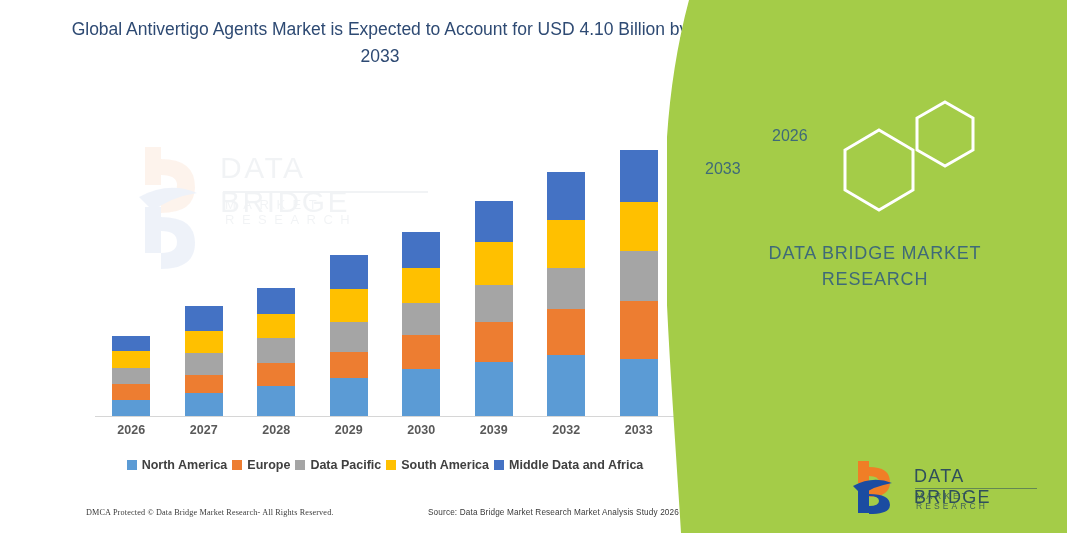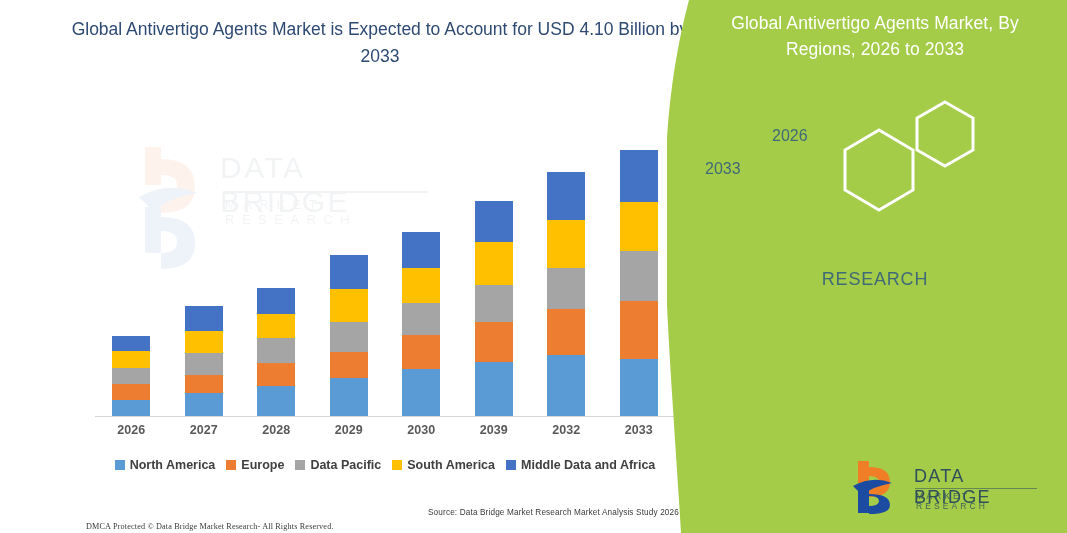--- a/index.html
+++ b/index.html
@@ -117,33 +117,32 @@
     position: absolute;
     width: 72px; text-align: center;
     font-size: 12.5px; font-weight: bold; color: #595959;
   }
 
   
   #legend {
     position: absolute; left: 95px; top: 455px;
     width: 580px; height: 20px;
     display: flex; align-items: center; justify-content: center;
-    gap: 11px;
+    gap: 5px;
   }
   .legend-item { display: flex; align-items: center; gap: 5px; }
   .legend-swatch { width: 10px; height: 10px; display: block; }
   .legend-text { font-size: 12.5px; font-weight: bold; color: #404040; white-space: nowrap; }
 
   
   #footer-left {
     position: absolute; left: 86px; top: 508px;
     font-size: 8.2px; color: #3a3a3a;
     font-family: "Liberation Serif", serif;
     letter-spacing: .15px;
-    margin-top: 14px;
   }
   #footer-right {
     position: absolute; left: 428px; top: 508px;
     font-size: 8.2px; color: #3a3a3a;
     font-family: Liberation Sans, sans-serif;
     letter-spacing: .15px;
   }
 
   
   #watermark {
@@ -292,33 +291,32 @@
     </div>
 
   <div id="footer-left">DMCA Protected © Data Bridge Market Research-  All Rights Reserved.</div>
   <div id="footer-right">Source: Data Bridge Market Research  Market Analysis Study 2026</div>
 
   <div id="green-panel">
     <svg class="shape" width="400" height="533" viewBox="0 0 400 533" preserveAspectRatio="none">
       <path id="green-path" d="M400,0 L22,0 C -18,150 0,300 14,533 L400,533 Z" fill="#A4CC48"></path>
     </svg>
 
-    <div id="green-title">Global Antivertigo Agents Market, By Regions, 2026 to 2033</div>
 
     <div id="hex-group">
       <svg width="200" height="130" viewBox="0 0 200 130">
         <polygon points="148,10 176,26 176,58 148,74 120,58 120,26" fill="none" stroke="#ffffff" stroke-width="3"></polygon>
         <polygon points="82,38 116,58 116,98 82,118 48,98 48,58" fill="none" stroke="#ffffff" stroke-width="3"></polygon>
       </svg>
     </div>
     <div class="hex-label" id="hex-2026-label">2026</div>
     <div class="hex-label" id="hex-2033-label">2033</div>
 
     <div id="dbmr-text">
-      <br>
+      <span>DATA BRIDGE MARKET</span><br>
       <span>RESEARCH</span>
     </div>
 
     <div id="logo">
       <svg width="58" height="54" viewBox="0 0 58 54">
         <path d="M6 1 h11 v22 h-11z" fill="#F07E26"></path>
         <path d="M17 7 q21 0 21 15 q0 15 -21 15 v-9 q10 0 10 -6 q0 -6 -10 -6z" fill="#F07E26"></path>
         <path d="M1 26 q20 -11 39 -3 q-18 3 -30 12z" fill="#1B4CA1"></path>
         <path d="M6 30 h11 v23 h-11z" fill="#1B4CA1"></path>
         <path d="M17 34 q21 0 21 11 q0 9 -21 9 v-8 q10 0 10 -5 q0 -5 -10 -5z" fill="#1B4CA1"></path>

